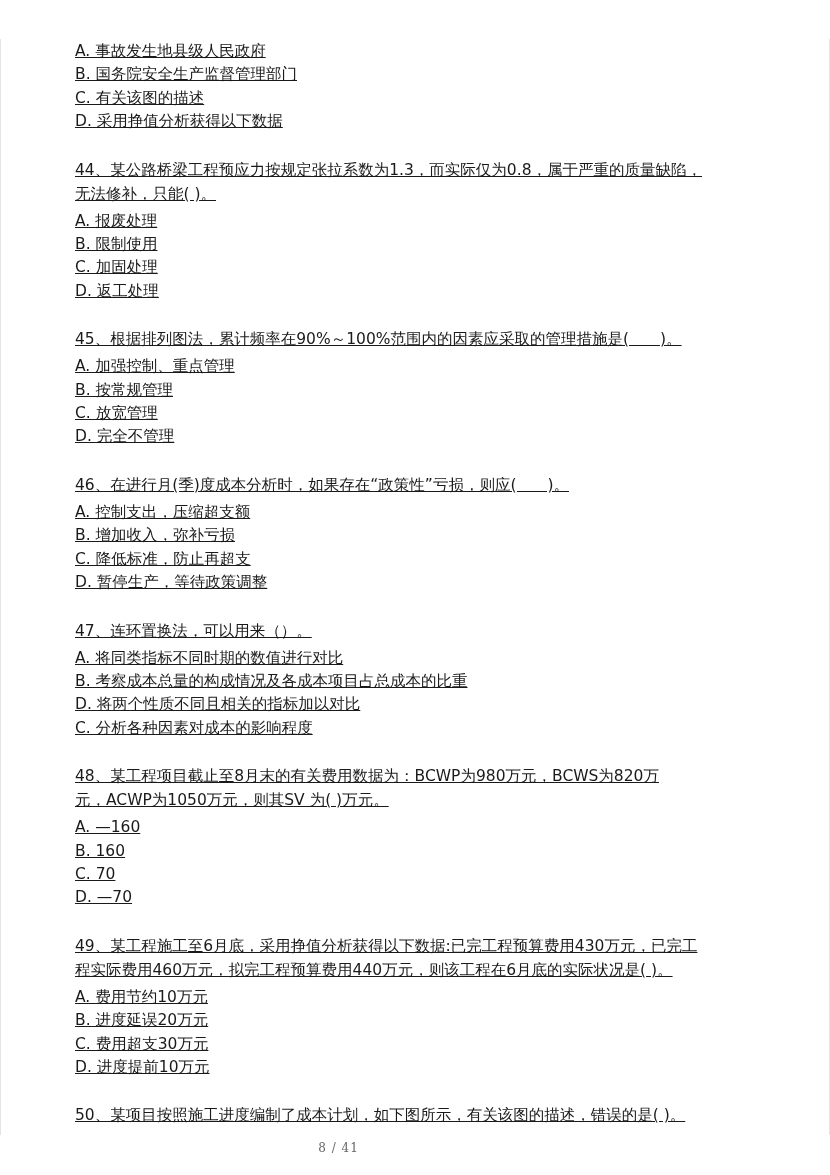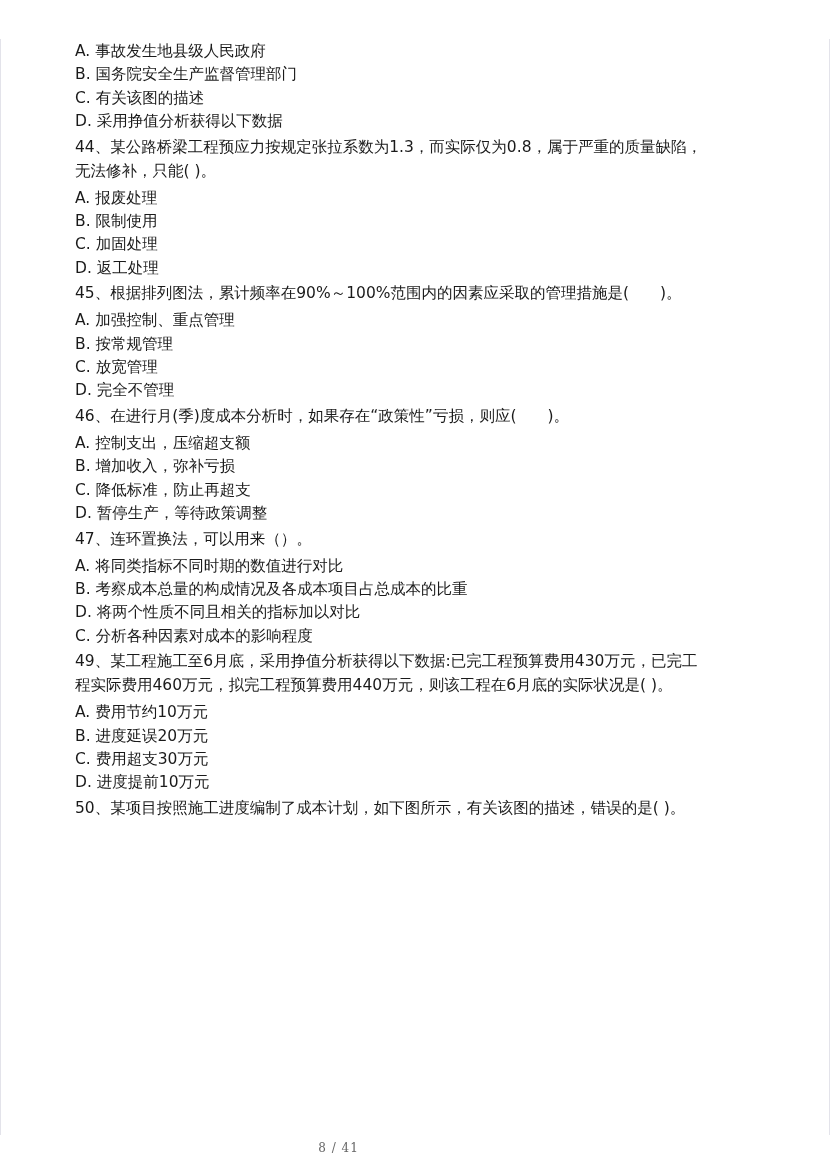--- a/index.html
+++ b/index.html
@@ -1,22 +1,22 @@
 <!DOCTYPE html>
 <html><head>
 <meta charset="utf-8">
 <style>
   html, body { margin: 0; padding: 0; background: #ffffff; }
   body { width: 830px; height: 1175px; position: relative; overflow: hidden;
          font-family: "DejaVu Sans", "Liberation Sans", sans-serif; color: #1a1a1a; }
   .page { position: absolute; left: 0; top: 39px; width: 828px; height: 1096px;
           border-left: 1px solid #e3e3ea; border-right: 1px solid #e3e3ea; }
-  .content { position: absolute; left: 75px; top: 40px; width: 680px; }
+  .content { position: absolute; left: 75px; top: 40px; width: 680px; text-decoration: underline; }
   .line { font-size: 15.5px; line-height: 23.4px; white-space: nowrap; }
-  .qblock { margin-top: 1px; }
+  .qblock { margin-top: 24px; }
   .qtext { font-size: 15.5px; line-height: 24px; margin-bottom: 4px; }
   .q-first { margin-top: 0; }
   .footer { position: absolute; top: 1141px; left: 0; width: 677px; text-align: center;
             font-family: "DejaVu Serif", "Liberation Serif", serif; font-size: 12px; color: #666; letter-spacing: 1px; }
 </style>
 </head>
 <body>
 
 <div class="page"></div>
 
@@ -62,20 +62,30 @@
   <div class="qblock">
     <div class="qtext">
       <div>47、连环置换法，可以用来（）。</div>
     </div>
     <div class="line">A. 将同类指标不同时期的数值进行对比</div>
     <div class="line">B. 考察成本总量的构成情况及各成本项目占总成本的比重</div>
     <div class="line">D. 将两个性质不同且相关的指标加以对比</div>
     <div class="line">C. 分析各种因素对成本的影响程度</div>
   </div>
 
+  <div class="qblock">
+    <div class="qtext">
+      <div>48、某工程项目截止至8月末的有关费用数据为：BCWP为980万元，BCWS为820万</div>
+      <div>元，ACWP为1050万元，则其SV 为( )万元。</div>
+    </div>
+    <div class="line">A. —160</div>
+    <div class="line">B. 160</div>
+    <div class="line">C. 70</div>
+    <div class="line">D. —70</div>
+  </div>
 
   <div class="qblock">
     <div class="qtext">
       <div>49、某工程施工至6月底，采用挣值分析获得以下数据:已完工程预算费用430万元，已完工</div>
       <div>程实际费用460万元，拟完工程预算费用440万元，则该工程在6月底的实际状况是( )。</div>
     </div>
     <div class="line">A. 费用节约10万元</div>
     <div class="line">B. 进度延误20万元</div>
     <div class="line">C. 费用超支30万元</div>
     <div class="line">D. 进度提前10万元</div>

